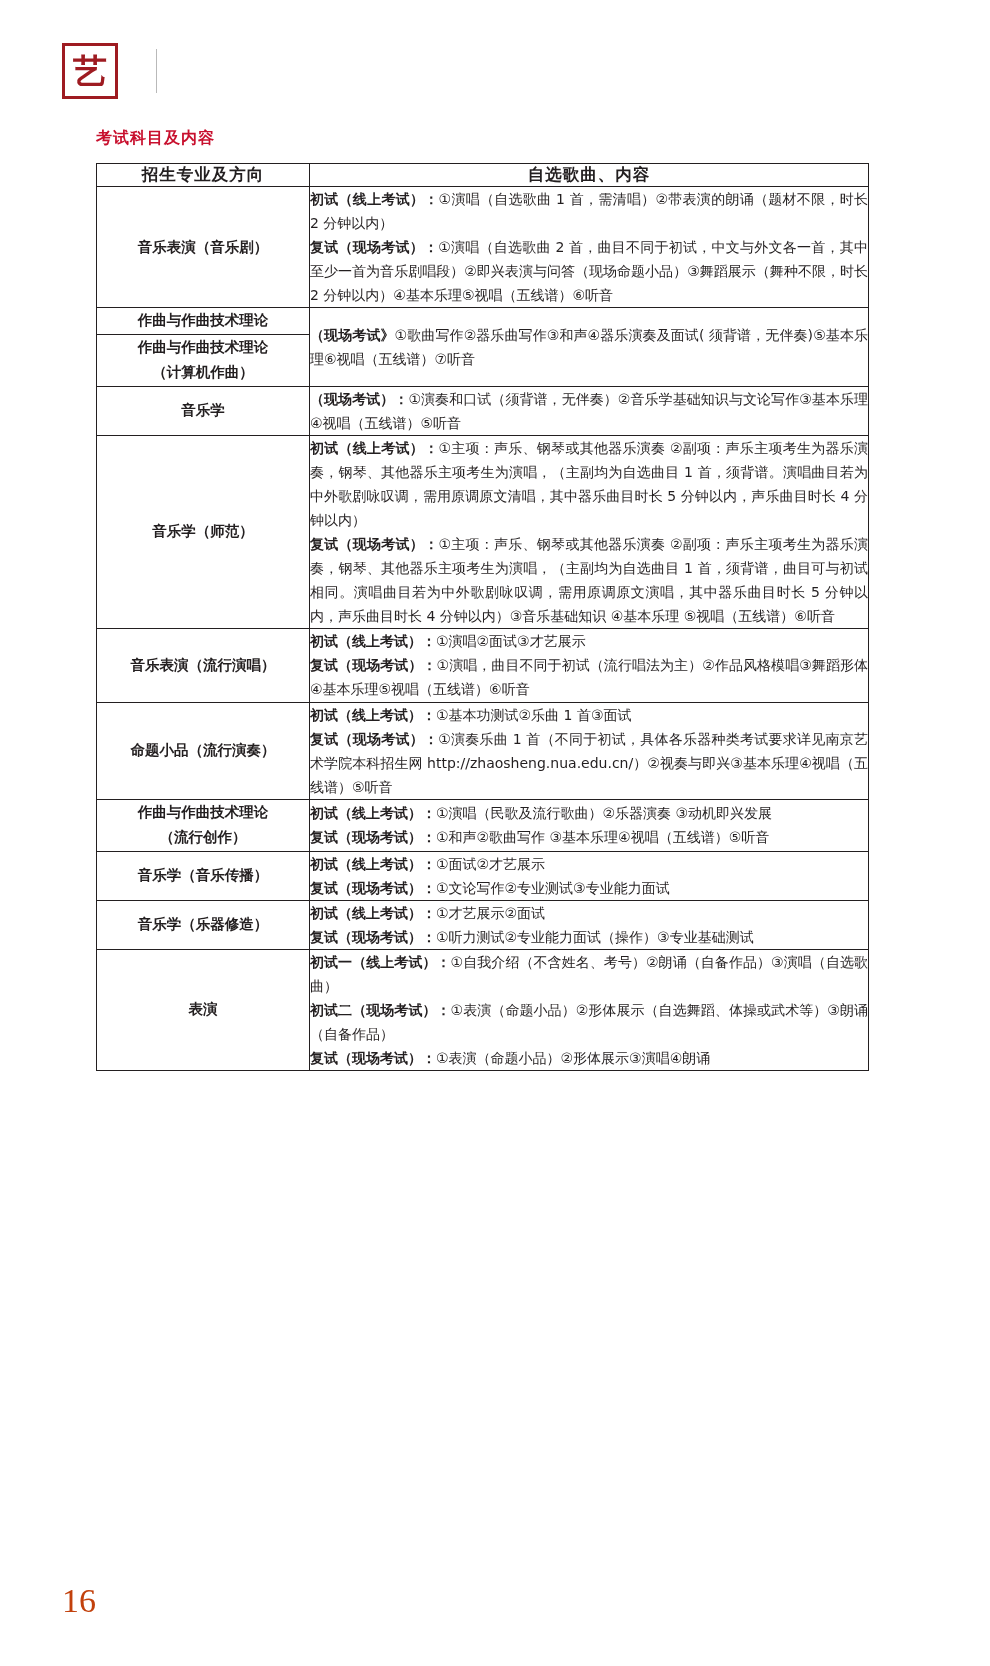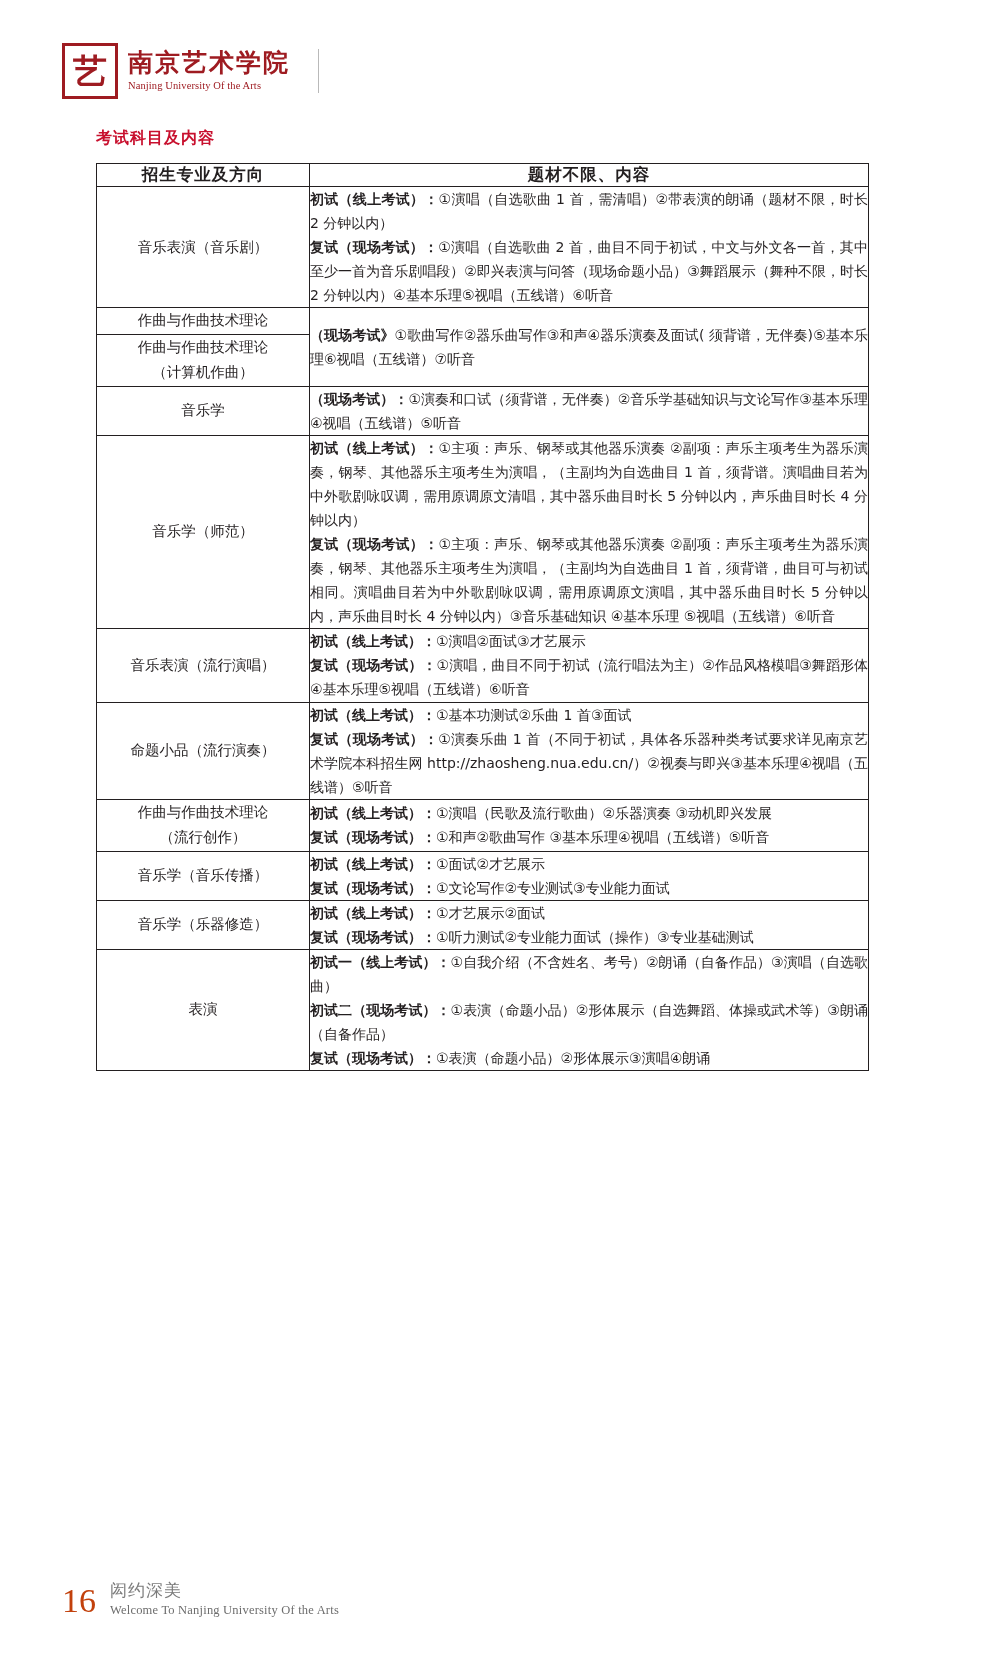--- a/index.html
+++ b/index.html
@@ -126,20 +126,21 @@
     letter-spacing: 1px;
     font-family: "DejaVu Sans", sans-serif;
     margin-left: 8px;
   }
   td.major {
     text-align: center;
     font-size: 14.5px;
     line-height: 1.75;
     padding: 10px 6px;
     font-family: "DejaVu Sans", sans-serif;
+    font-weight: bold;
   }
   td.content {
     font-size: 14px;
     line-height: 1.72;
     padding: 9px 12px 10px 12px;
     text-align: justify;
     font-family: "DejaVu Sans", sans-serif;
   }
   td.content .lbl {
     font-weight: bold;
@@ -185,41 +186,37 @@
 </style>
 </head>
 <body>
 
 <div class="page">
 
   <div class="header">
     <div class="logo-block">
       <div class="logo-seal">
         <div class="glyph">艺</div>
-      </div>
-      <div class="logo-text">
-        <div class="logo-cn">南京艺术学院</div>
-        <div class="logo-en">Nanjing University Of the Arts</div>
       </div>
     </div>
     <div class="header-divider"></div>
   </div>
 
   <div class="section-title">考试科目及内容</div>
 
   <div class="table-wrap">
     <table class="exam">
       <colgroup>
         <col class="col-major">
         <col class="col-content">
       </colgroup>
       <thead>
         <tr>
           <th class="head">招生专业及方向</th>
-          <th class="head">题材不限、内容</th>
+          <th class="head">自选歌曲、内容</th>
         </tr>
       </thead>
       <tbody>
           <tr>
             <td class="major">
               <div>音乐表演（音乐剧）</div>
             </td>
             <td class="content">
               <p><span class="lbl">初试（线上考试）：</span>①演唱（自选歌曲 1 首，需清唱）②带表演的朗诵（题材不限，时长 2 分钟以内）</p>
               <p><span class="lbl">复试（现场考试）：</span>①演唱（自选歌曲 2 首，曲目不同于初试，中文与外文各一首，其中至少一首为音乐剧唱段）②即兴表演与问答（现场命题小品）③舞蹈展示（舞种不限，时长 2 分钟以内）④基本乐理⑤视唱（五线谱）⑥听音</p>
@@ -311,19 +308,15 @@
               <p><span class="lbl">初试二（现场考试）：</span>①表演（命题小品）②形体展示（自选舞蹈、体操或武术等）③朗诵（自备作品）</p>
               <p><span class="lbl">复试（现场考试）：</span>①表演（命题小品）②形体展示③演唱④朗诵</p>
             </td>
           </tr>
         </tbody>
     </table>
   </div>
 
   <div class="footer">
     <div class="page-num">16</div>
-    <div class="footer-text">
-      <div class="footer-cn">闳约深美</div>
-      <div class="footer-en">Welcome To Nanjing University Of the Arts</div>
-    </div>
   </div>
 
 </div>
 
 </body></html>

